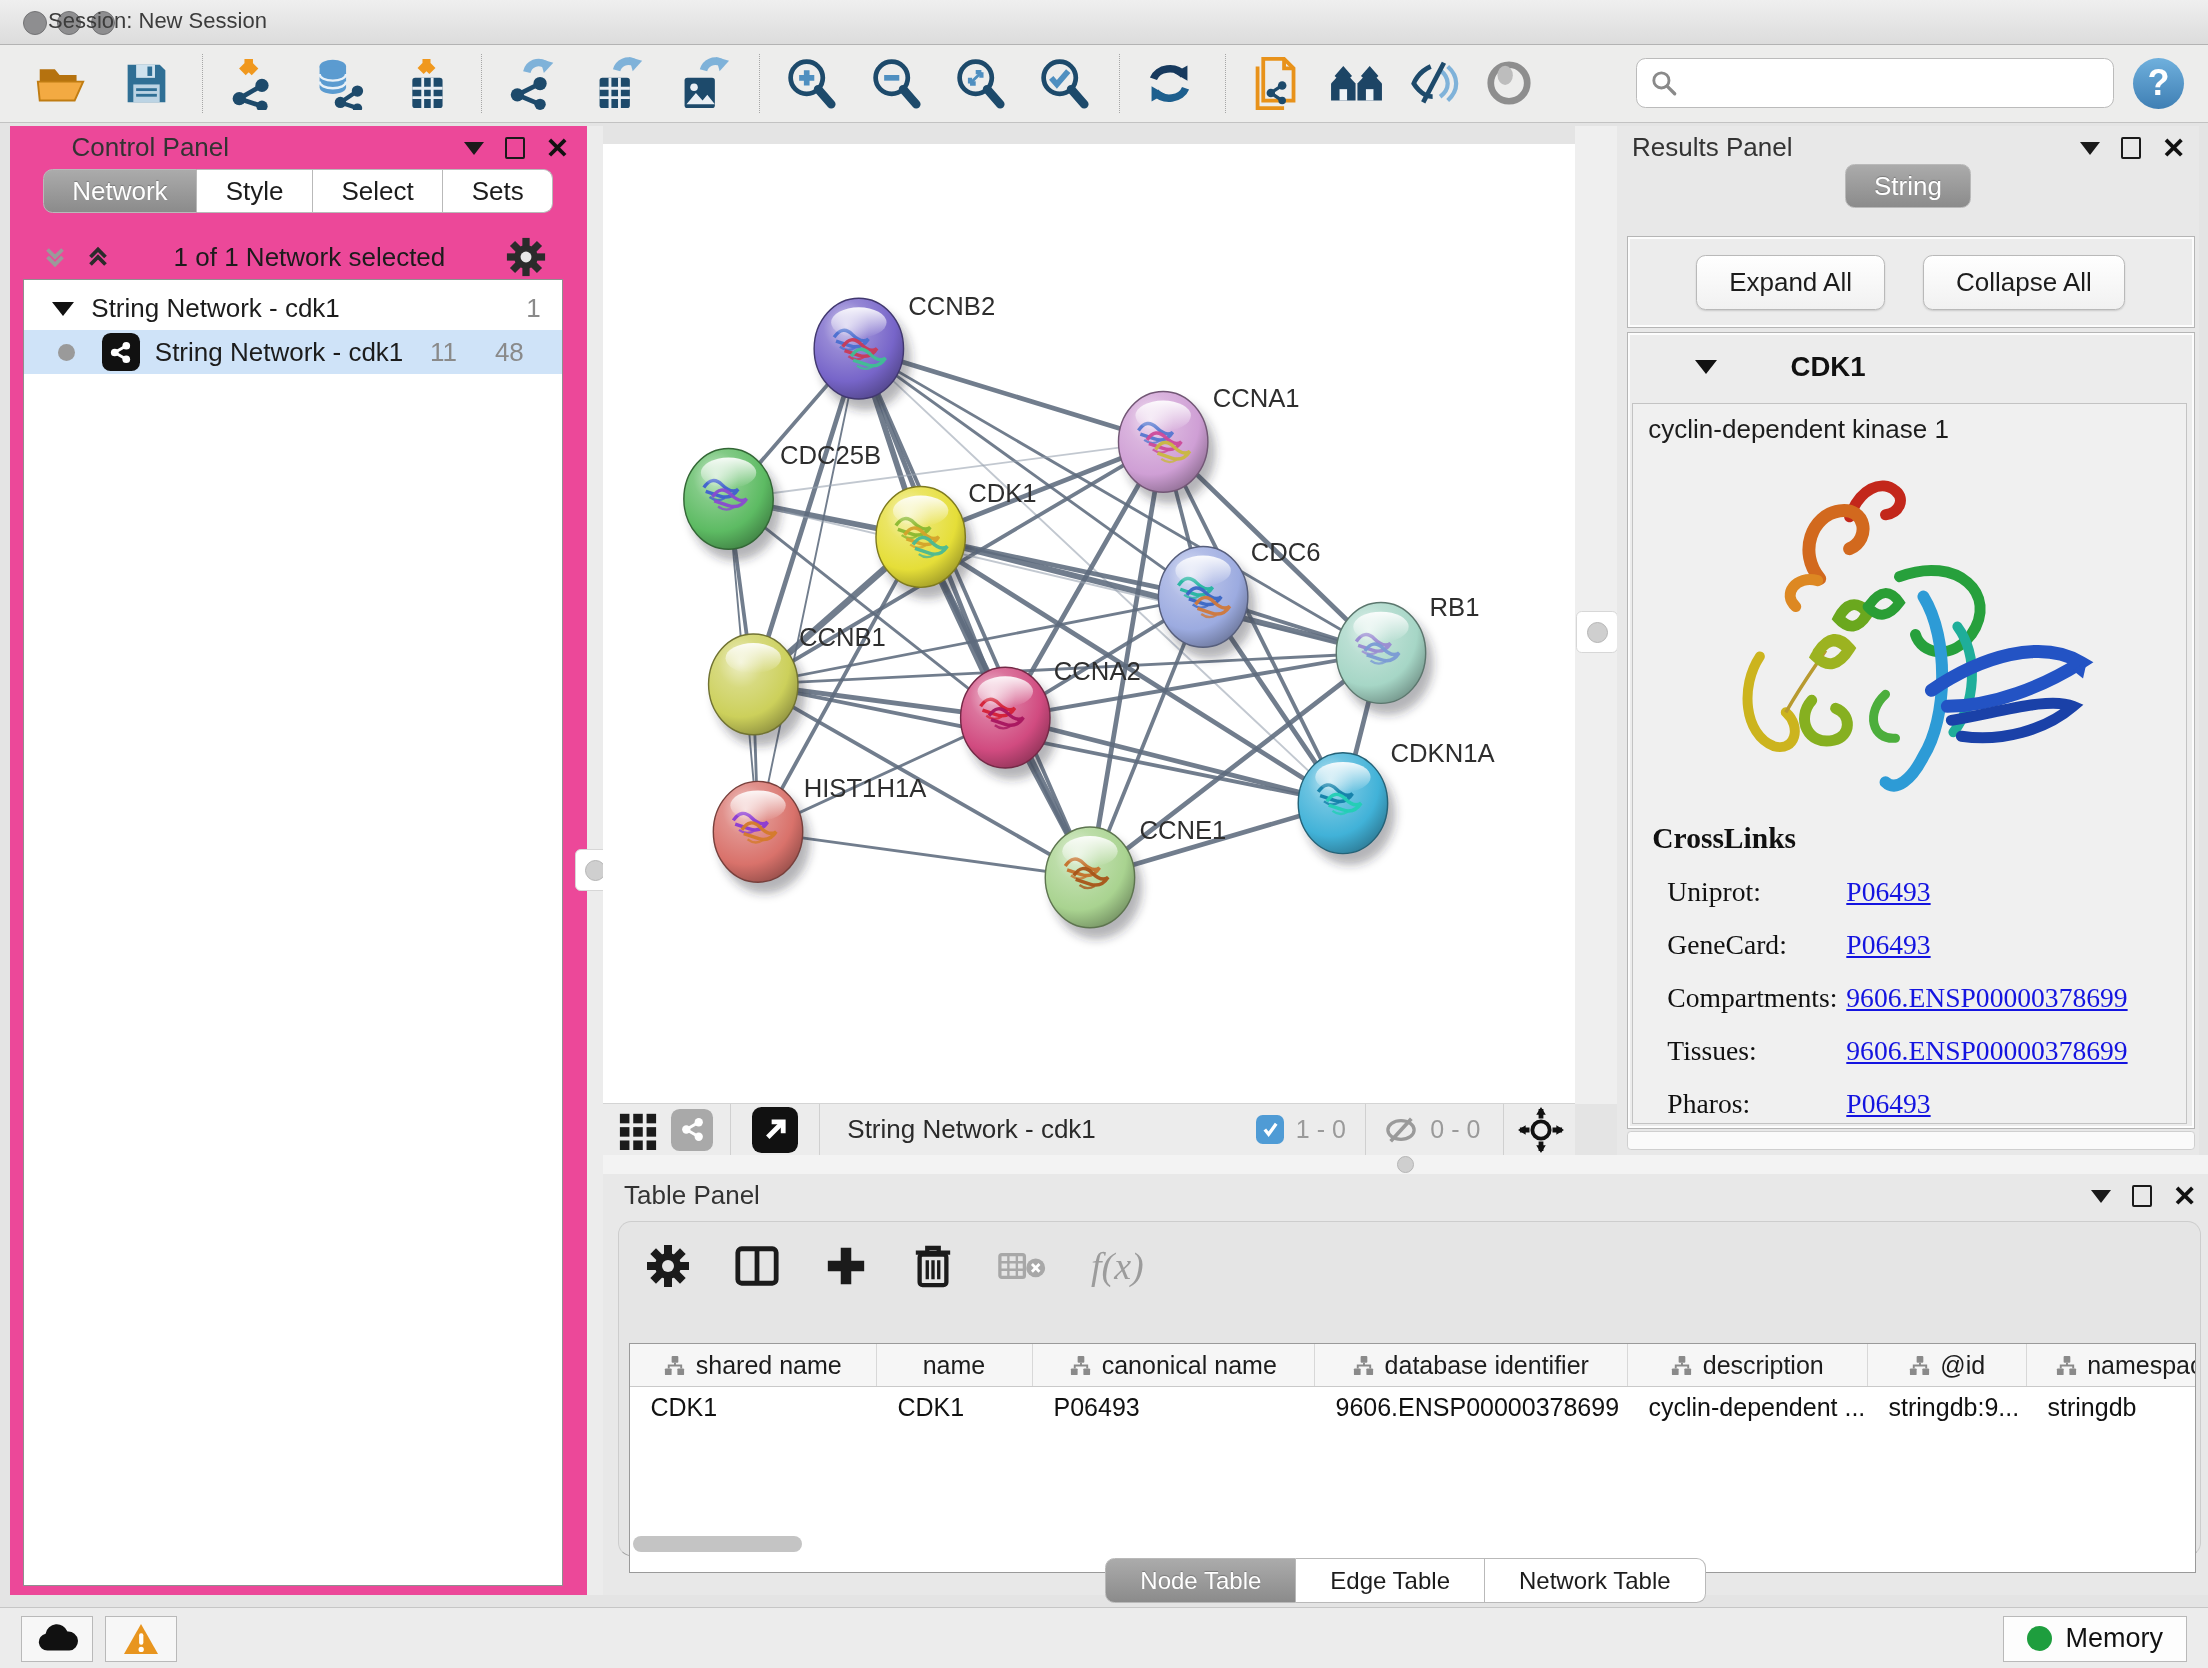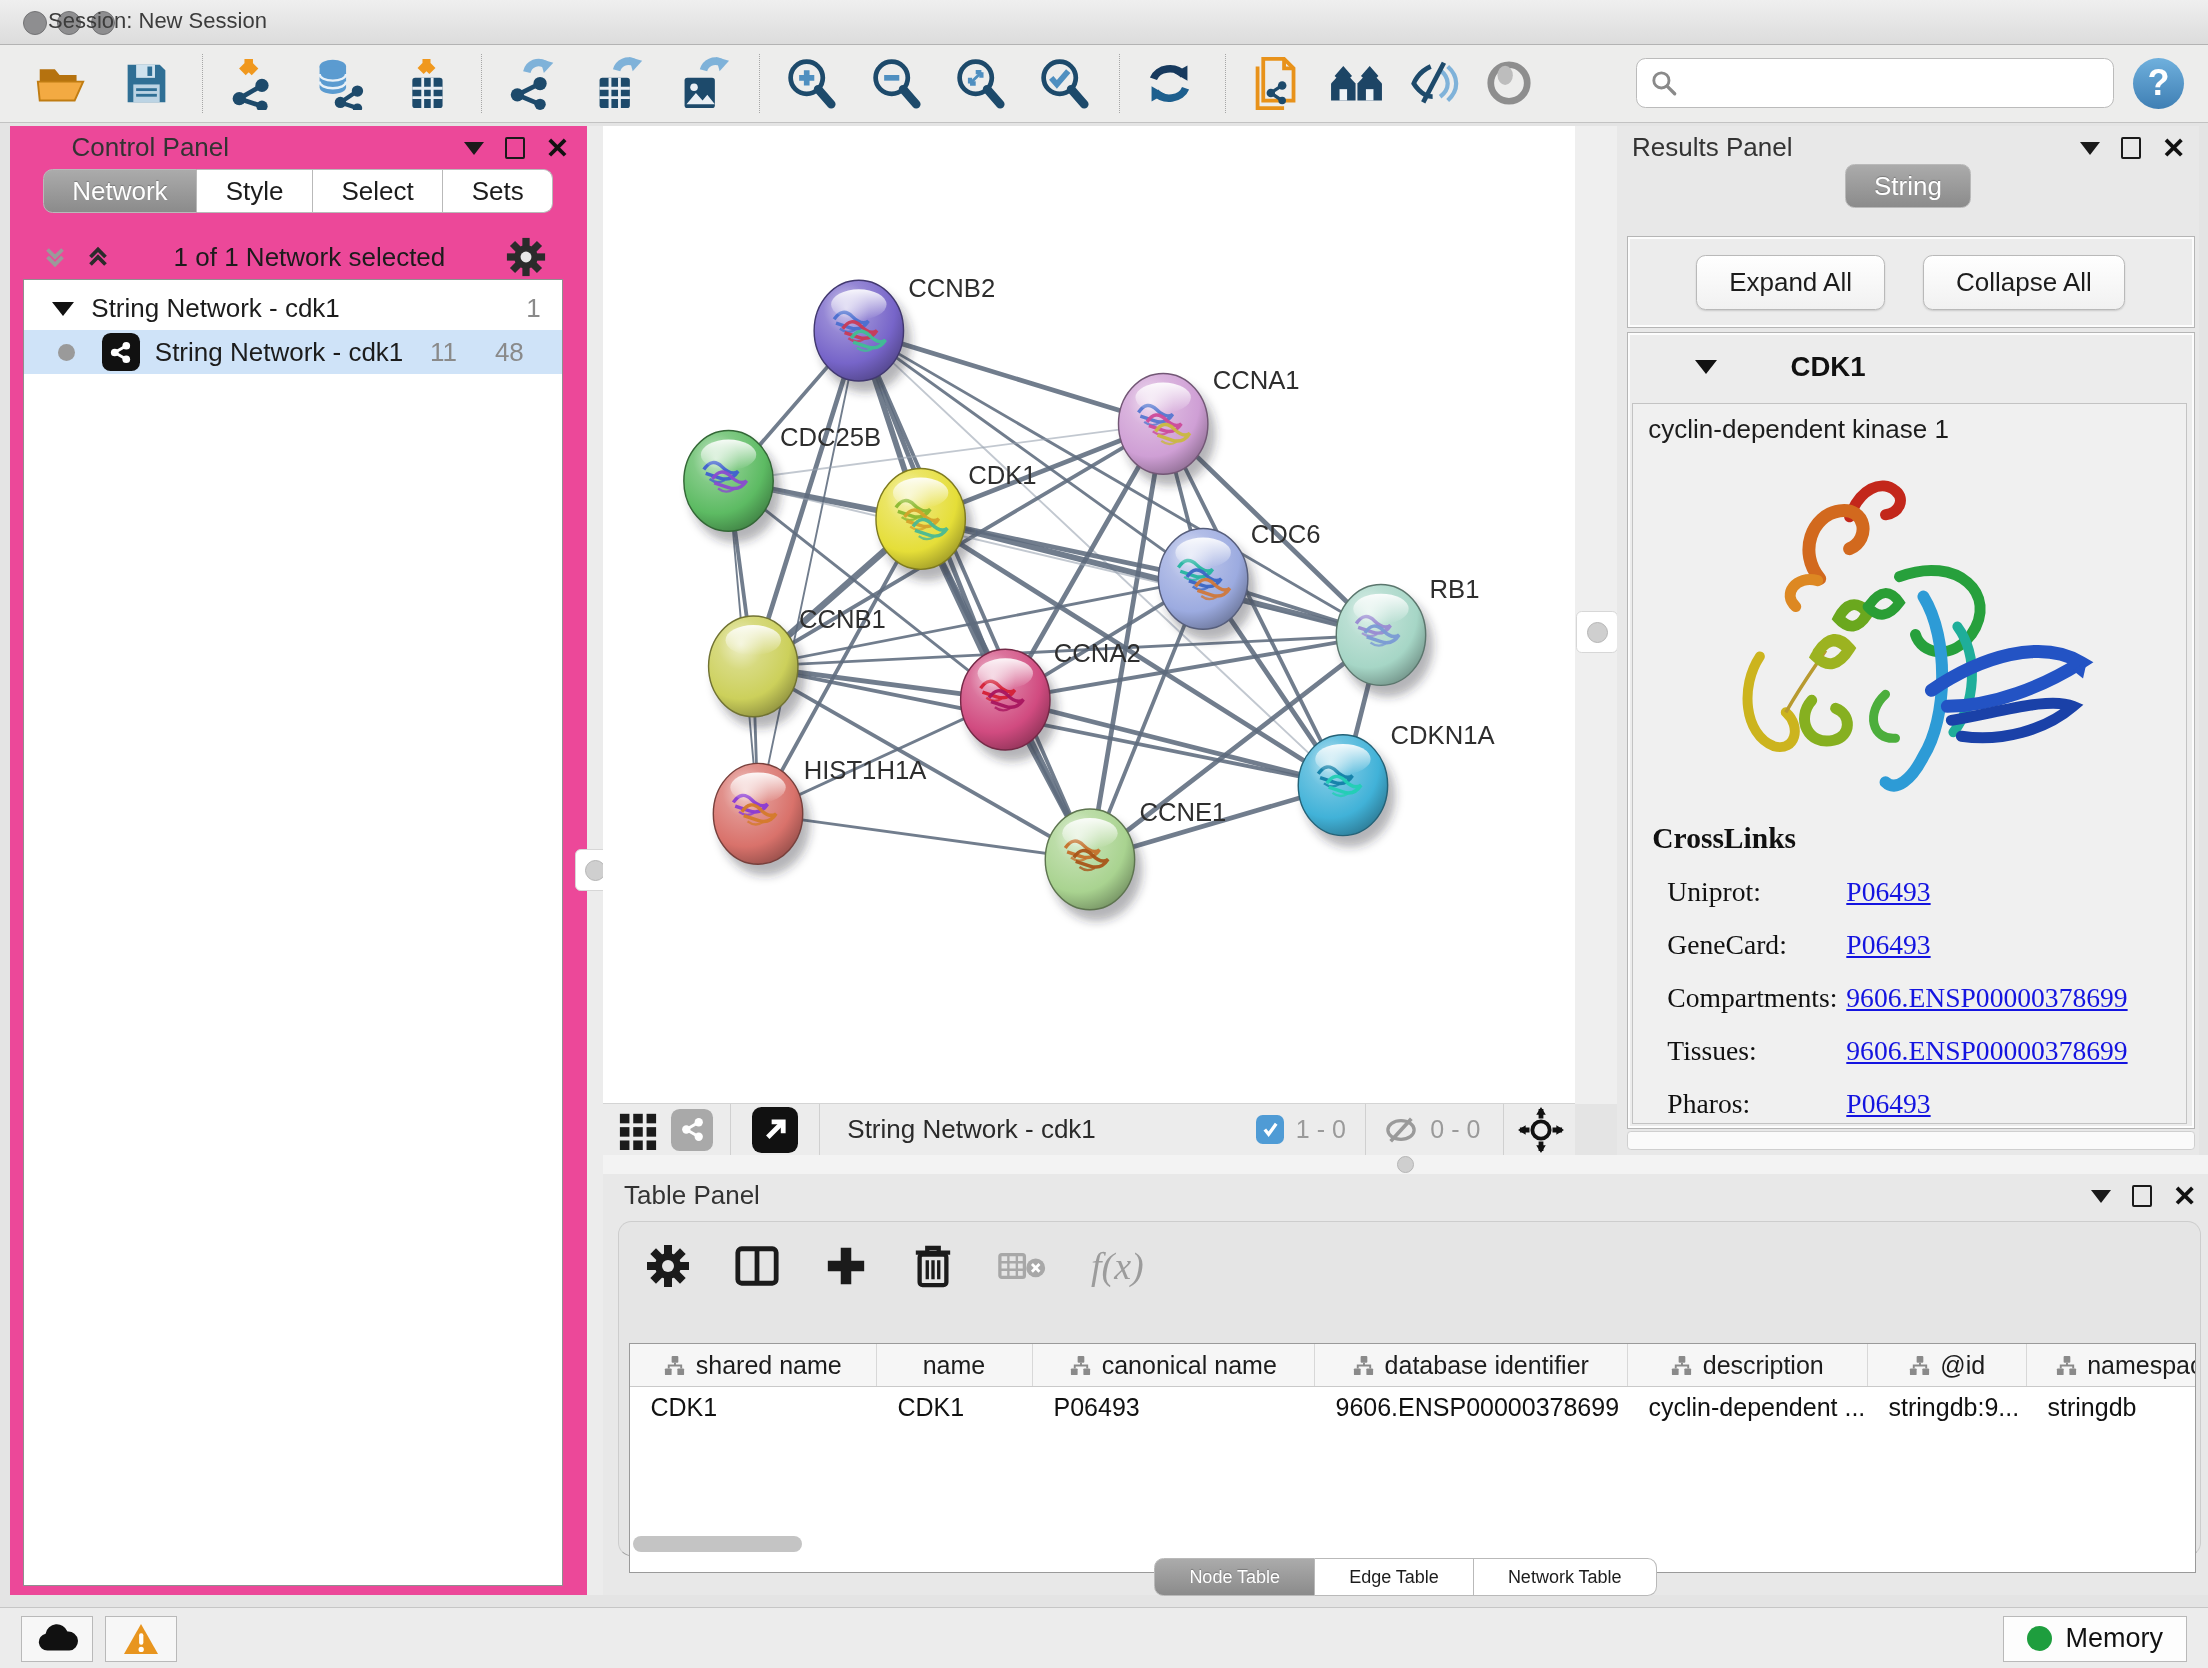--- a/index.html
+++ b/index.html
@@ -42,21 +42,21 @@
   .control-panel{position:absolute;left:9.5px;top:126px;width:577px;height:1469px;background:#ec4899;}
   .cp-list{position:absolute;left:13.3px;top:153px;width:538px;height:1305px;background:#fff;
     border:1.9px solid #8f8f8f;}
   .cp-row{position:absolute;left:0;width:100%;height:44px;display:flex;align-items:center;font-size:26px;color:#1c1c1c;}
   .tree-expander{width:0;height:0;border-left:11.4px solid transparent;border-right:11.4px solid transparent;
     border-top:14.3px solid #111;margin:0 17px 0 28.5px;}
   .net-count{color:#8a8a8a;font-size:26px;}
   .share-badge{width:38px;height:38px;border-radius:8.6px;background:#111;display:flex;
     align-items:center;justify-content:center;margin-right:15px;}
   
-  .net-canvas{position:absolute;left:603px;top:126px;width:972px;height:978px;background:#fff;}
+  .net-canvas{position:absolute;left:603px;top:144px;width:972px;height:978px;background:#fff;}
   .vsplit1{position:absolute;left:587px;top:126px;width:16px;height:1469px;background:#ececec;}
   .vsplit2{position:absolute;left:1575px;top:126px;width:42px;height:978px;background:#efefef;}
   .split-handle{position:absolute;background:#fff;border:1px solid #d7d7d7;border-radius:5.7px;
      display:flex;align-items:center;justify-content:center;}
   .split-dot{width:19px;height:19px;border-radius:50%;background:#cfcfcf;border:1px solid #b5b5b5;}
   .net-bar{position:absolute;left:603px;top:1103px;width:972px;height:51px;background:#ececec;
     border-top:1px solid #d4d4d4;display:flex;align-items:center;}
   .nb-sep{height:51px;border-left:1px solid #d0d0d0;}
   .nb-text{font-size:26px;color:#2a2a2a;}
   .nb-count{font-size:25px;color:#9a9a9a;}
@@ -90,21 +90,21 @@
   .tbl{position:absolute;left:9.5px;top:79px;width:1565px;height:228px;background:#fff;
     border:1px solid #9a9a9a;overflow:hidden;margin-top:42px;}
   .tbl-head{display:flex;height:42px;background:#f6f6f6;border-bottom:1px solid #c9c9c9;}
   .th{display:flex;align-items:center;justify-content:center;gap:9.5px;font-size:25px;color:#1c1c1c;
     border-right:1px solid #d8d8d8;box-sizing:border-box;overflow:hidden;white-space:nowrap;flex:none;}
   .tbl-row{display:flex;height:40px;}
   .td{display:flex;align-items:center;padding-left:21px;font-size:25px;color:#111;
     box-sizing:border-box;overflow:hidden;white-space:nowrap;flex:none;}
   .hscroll{position:absolute;left:14.3px;top:314px;width:169px;height:16px;background:#c4c4c4;border-radius:8.6px;}
   .tp-tabs{position:absolute;left:0;right:0;top:384px;display:flex;justify-content:center;}
-  .tp-tabs .tab{padding:7.6px 34px;font-size:18px;}
+  .tp-tabs .tab{padding:7.6px 34px;font-size:24px;}
   
   .statusbar{position:absolute;left:0;top:1607px;width:2208px;height:61px;background:#ececec;
     border-top:1px solid #c6c6c6;}
   .sb-btn{position:absolute;top:7.6px;width:70px;height:44px;background:#f7f7f7;border:1.9px solid #b9b9b9;
     display:flex;align-items:center;justify-content:center;}
   .memory-btn{position:absolute;right:21px;top:7.6px;height:44px;background:#fdfdfd;border:1.9px solid #b9b9b9;
     display:flex;align-items:center;gap:13.3px;padding:0 23px;font-size:27px;color:#111;}
   .mem-dot{width:25px;height:25px;border-radius:50%;}
   svg{display:block;}
 </style>

